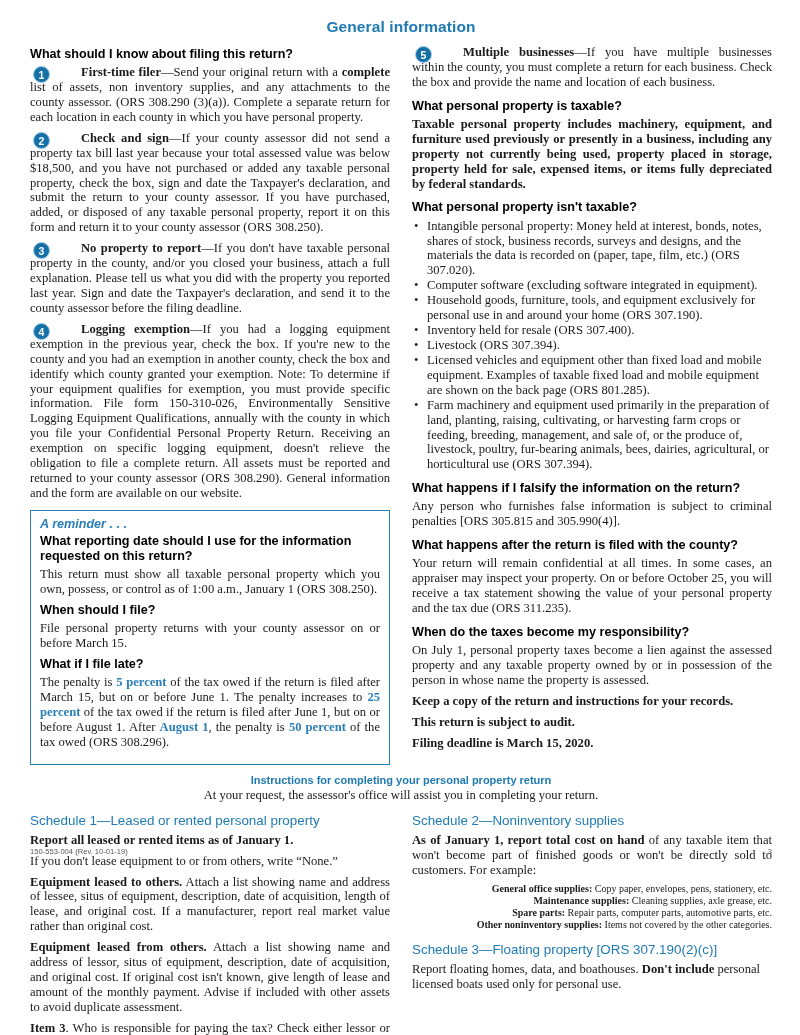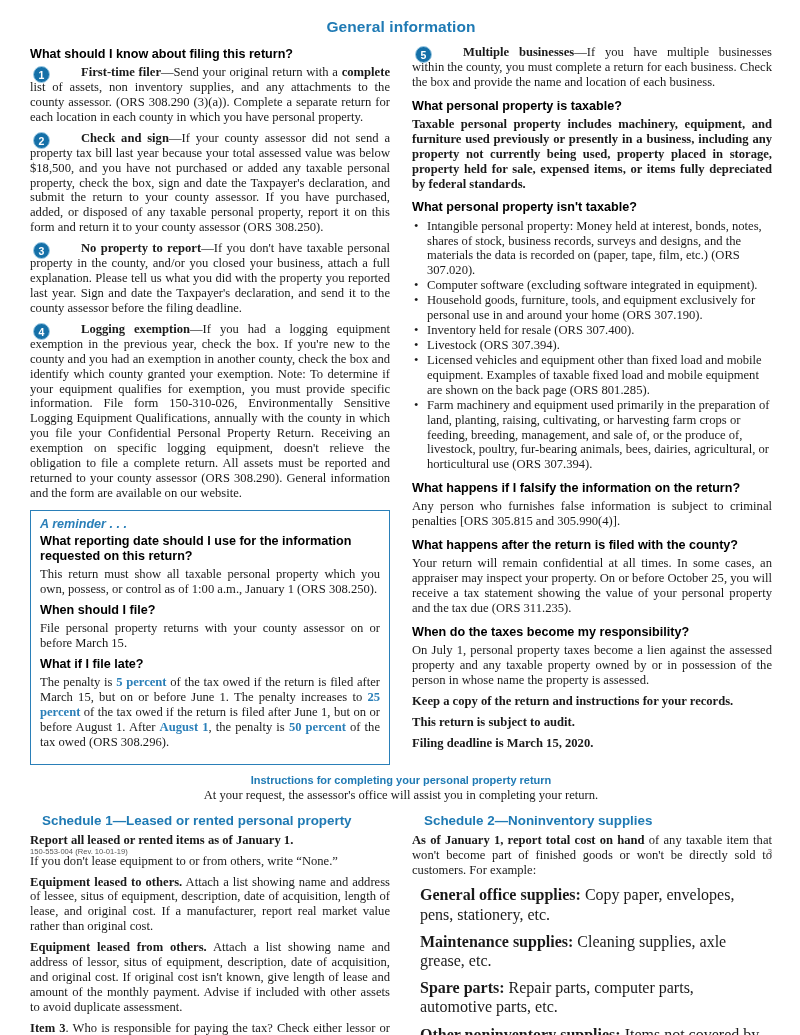--- a/index.html
+++ b/index.html
@@ -148,30 +148,30 @@
     margin: 9px 0 2px 0;
   }
   .instructions-sub {
     font-size: 12.6px;
     text-align: center;
     margin: 0 0 8px 0;
   }
   .schedule-head {
     color: #1f7ab4;
     font-family: "Liberation Sans", sans-serif;
-    font-weight: bold;
+    font-weight: normal;
     font-size: 13.4px;
-    margin: 2px 0 5px 12px;
+    margin: 2px 0 5px 0;
   }
   .schedule-head.sp { margin-top: 11px; }
   .supply-line {
-    font-size: 16px;
+    font-size: 10px;
     line-height: 1.2;
-    margin: 8px;
-    text-align: left;
+    margin: 0;
+    text-align: right;
   }
   .supply-block { margin: 0 0 6px 0; }
 
   
   .footer {
     position: absolute;
     left: 30px;
     right: 28px;
     bottom: 6px;
     display: flex;

